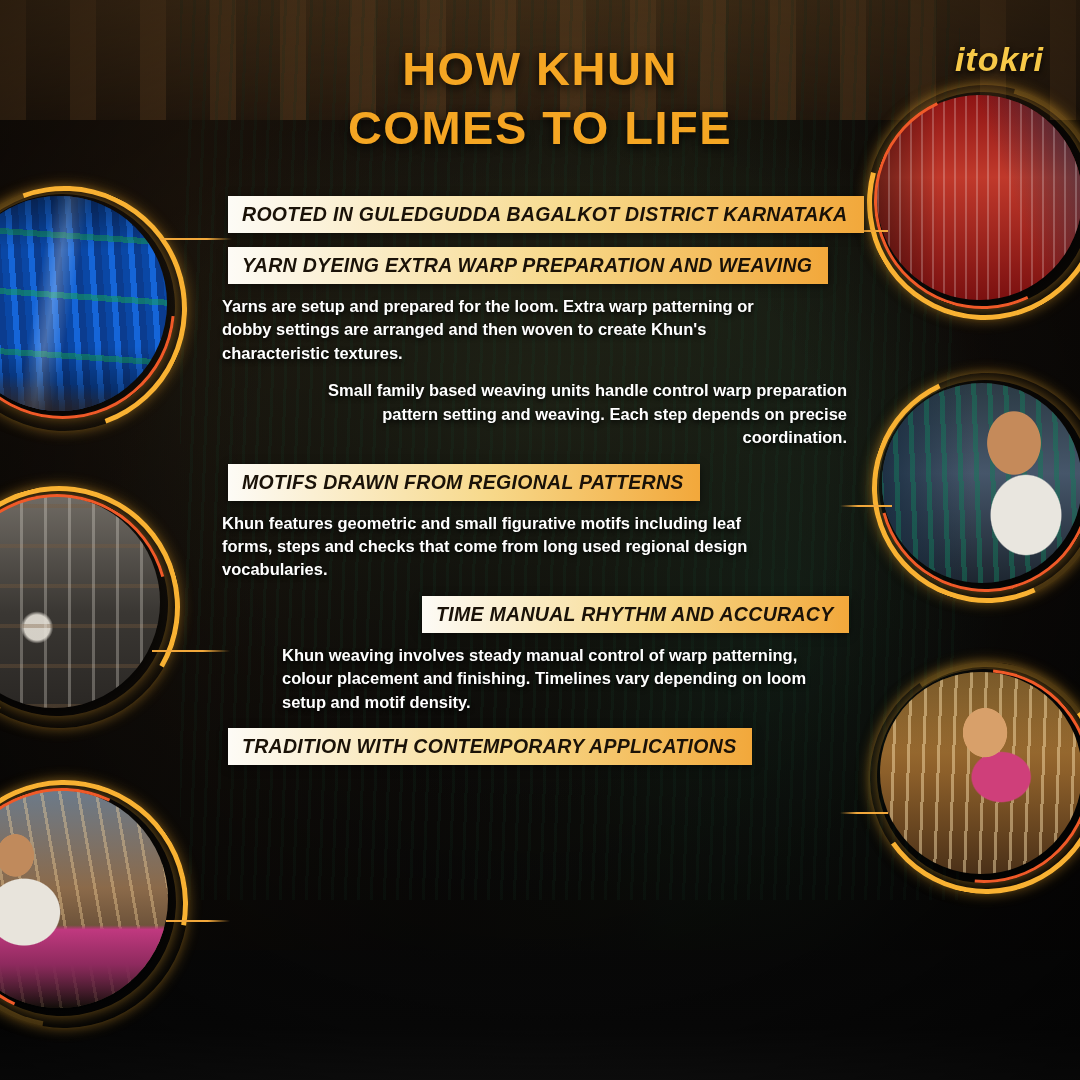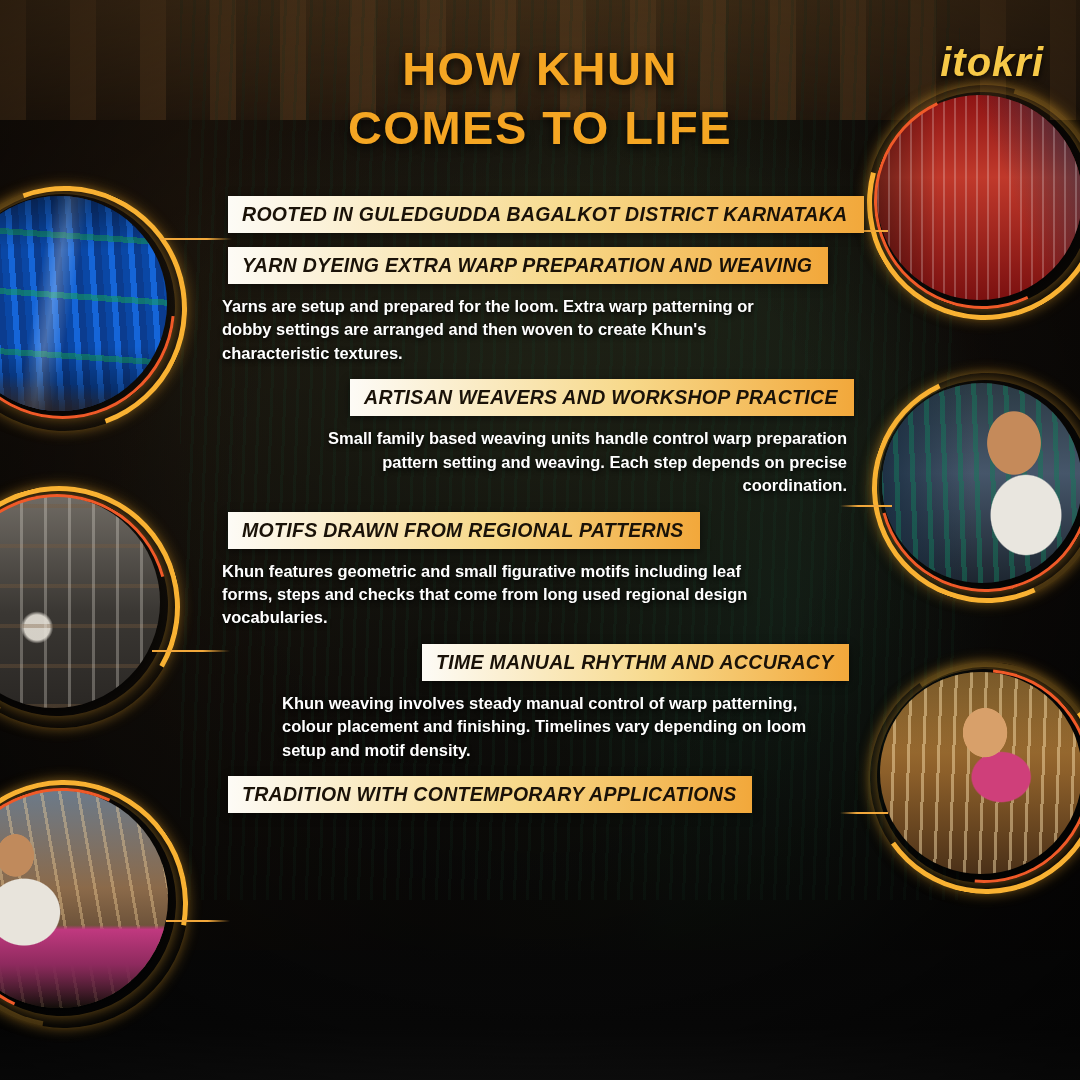--- a/index.html
+++ b/index.html
@@ -65,21 +65,21 @@
     line-height: 1.25;
     text-shadow: 0 3px 10px rgba(0,0,0,.8);
   }
   .title span { display: block; }
 
   .logo {
     position: absolute;
     top: 40px;
     right: 36px;
     color: #F7C948;
-    font-size: 40px;
+    font-size: 34px;
     font-weight: bold;
     letter-spacing: 1px;
     font-style: italic;
     text-shadow: 0 2px 6px rgba(0,0,0,.9);
   }
 
   
   .rows {
     position: absolute;
     left: 0; right: 0; top: 196px;
@@ -290,21 +290,20 @@
     <div class="row r1">
       <div class="band">ROOTED IN GULEDGUDDA BAGALKOT DISTRICT KARNATAKA</div>
     </div>
 
     <div class="row r2">
       <div class="band">YARN DYEING EXTRA WARP PREPARATION AND WEAVING</div>
       <div class="body">Yarns are setup and prepared for the loom. Extra warp patterning or dobby settings are arranged and then woven to create Khun's characteristic textures.</div>
     </div>
 
     <div class="row r3">
-      <div class="band">ARTISAN WEAVERS AND WORKSHOP PRACTICE</div>
       <div class="body">Small family based weaving units handle control warp preparation pattern setting and weaving. Each step depends on precise coordination.</div>
     </div>
 
     <div class="row r4">
       <div class="band">MOTIFS DRAWN FROM REGIONAL PATTERNS</div>
       <div class="body">Khun features geometric and small figurative motifs including leaf forms, steps and checks that come from long used regional design vocabularies.</div>
     </div>
 
     <div class="row r5">
       <div class="band">TIME MANUAL RHYTHM AND ACCURACY</div>

